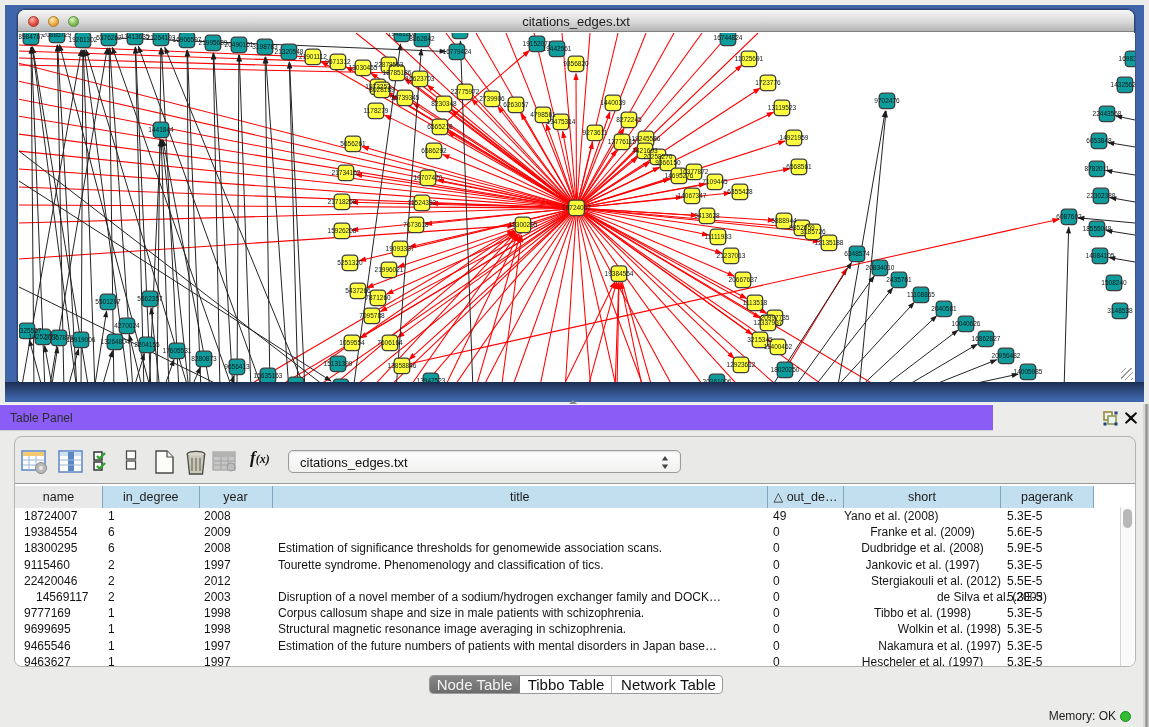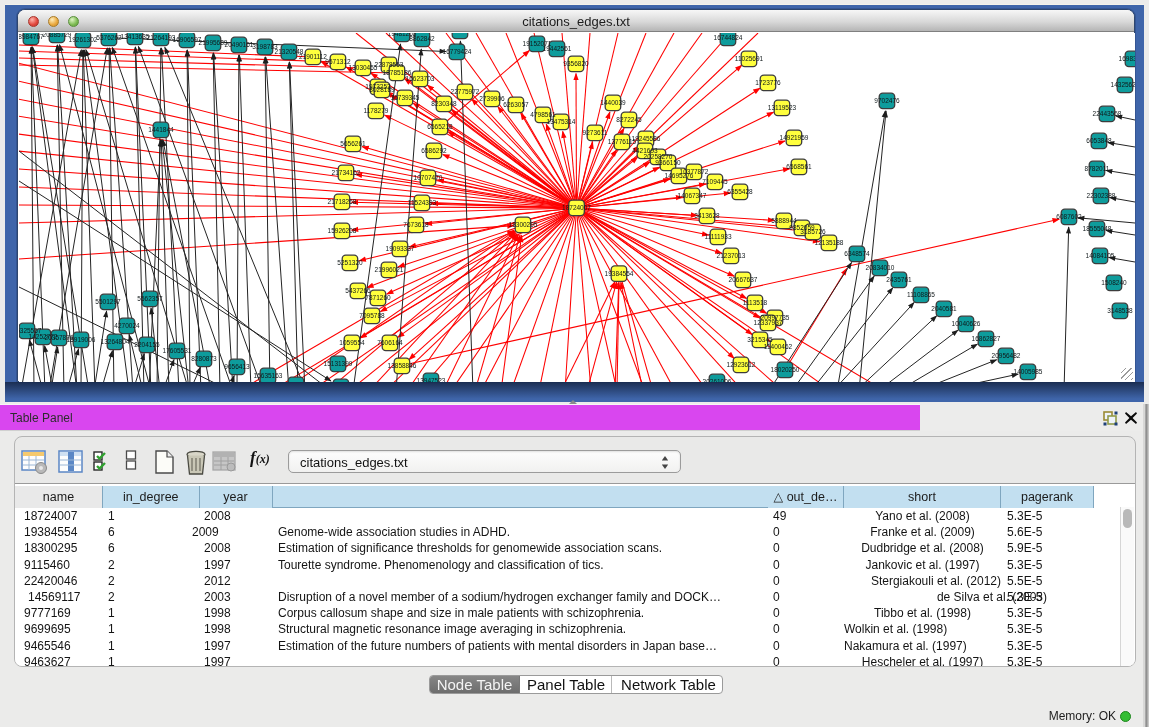--- a/index.html
+++ b/index.html
@@ -27,21 +27,21 @@
 
 
 #net{position:absolute;left:0;top:0}
 #net .er{stroke:#fe0000;stroke-width:1.05}
 #net .eb{stroke:#242424;stroke-width:1.0}
 #net .nt{fill:#0e9c9c;stroke:#3c3c3c;stroke-width:1.3}
 #net .ny{fill:#ffff3d;stroke:#3c3c3c;stroke-width:1.3}
 #net .nl{font-size:6.5px;fill:#10181a;text-anchor:middle;font-family:"Liberation Sans",sans-serif}
 
 
-#phead{left:0;top:404px;width:920px;height:27px;background:#d946ef;
+#phead{left:0;top:404px;width:993px;height:27px;background:#8b5cf6;
  border-top:1px solid #f6f6f5;border-bottom:1px solid #d0d0d0;}
 #phead .t{position:absolute;left:10px;top:6px;font-size:12px;color:#2d2d2d}
 #pbg{left:0;top:431px;width:1149px;height:296px;background:#ebebea}
 #container{left:14px;top:436px;width:1122px;height:231px;background:#e9e9e8;
  border:1px solid #b4b4b4;border-radius:8px;overflow:hidden}
 
 
 #tbar{position:absolute;left:0;top:0;width:100%;height:46px}
 .icon{position:absolute;top:13px}
 #combo{position:absolute;left:273px;top:13px;width:393px;height:23px;background:linear-gradient(#fdfdfd,#f1f1f0);
@@ -635,37 +635,37 @@
           <path d="M4,0 L7.2,4.4 L0.8,4.4 z" fill="#444"></path>
             <path d="M4,13 L7.2,8.6 L0.8,8.6 z" fill="#444"></path>
         </svg>
       </div>
     </div>
     <div id="tbl">
       <div id="thbar"></div>
       <div class="th" style="left:0;width:88px;background:#e9e9e9">name</div>
       <div class="th" style="left:88px;width:96.5px">in_degree</div>
       <div class="th" style="left:184.5px;width:73px">year</div>
+      <div class="th" style="left:257.5px;width:495.5px">title</div>
       <div class="th" style="left:753px;width:76px">△ out_de…</div>
       <div class="th" style="left:829px;width:157px">short</div>
       <div class="th" style="left:986px;width:93px">pagerank</div>
       <div id="rows" style="position:absolute;left:-15px;top:-482px;width:1135px;height:727px">
 <div class="tr" style="top:506.0px">
             <span class="c" style="left:24px">18724007</span>
             <span class="c" style="left:108px">1</span>
             <span class="c" style="left:204px">2008</span>
             <span class="c" style="left:773px">49</span>
-            <span class="c" style="left:844px;width:157px;text-align:center">Yano et al. (2008)</span>
+            <span class="c" style="left:844px;width:157px;">Yano et al. (2008)</span>
             <span class="c" style="left:1007px">5.3E-5</span>
           </div>
 <div class="tr" style="top:522.2px">
             <span class="c" style="left:24px">19384554</span>
             <span class="c" style="left:108px">6</span>
-            <span class="c" style="left:192px">2009</span>
-            <span class="c" style="left:278px;width:486px;overflow:hidden;white-space:nowrap">Genome-wide association studies in ADHD.</span>
+            <span class="c" style="left:204px">2009</span>
             <span class="c" style="left:773px">0</span>
             <span class="c" style="left:844px;width:157px;text-align:center">Franke et al. (2009)</span>
             <span class="c" style="left:1007px">5.6E-5</span>
           </div>
 <div class="tr" style="top:538.4px">
             <span class="c" style="left:24px">18300295</span>
             <span class="c" style="left:108px">6</span>
             <span class="c" style="left:204px">2008</span>
             <span class="c" style="left:278px;width:486px;overflow:hidden;white-space:nowrap">Estimation of significance thresholds for genomewide association scans.</span>
             <span class="c" style="left:773px">0</span>
@@ -683,21 +683,21 @@
           </div>
 <div class="tr" style="top:570.8px">
             <span class="c" style="left:24px">22420046</span>
             <span class="c" style="left:108px">2</span>
             <span class="c" style="left:204px">2012</span>
             <span class="c" style="left:773px">0</span>
             <span class="c" style="left:844px;width:157px;text-align:right">Stergiakouli et al. (2012)</span>
             <span class="c" style="left:1007px">5.5E-5</span>
           </div>
 <div class="tr" style="top:587.0px">
-            <span class="c" style="left:28px">14569117</span>
+            <span class="c" style="left:36px">14569117</span>
             <span class="c" style="left:108px">2</span>
             <span class="c" style="left:204px">2003</span>
             <span class="c" style="left:278px;width:486px;overflow:hidden;white-space:nowrap">Disruption of a novel member of a sodium/hydrogen exchanger family and DOCK…</span>
             <span class="c" style="left:773px">0</span>
             <span class="c" style="left:890px;width:157px;text-align:right">de Silva et al. (2003)</span>
             <span class="c" style="left:1007px">5.3E-5</span>
           </div>
 <div class="tr" style="top:603.2px">
             <span class="c" style="left:24px">9777169</span>
             <span class="c" style="left:108px">1</span>
@@ -706,46 +706,46 @@
             <span class="c" style="left:773px">0</span>
             <span class="c" style="left:844px;width:157px;text-align:center">Tibbo et al. (1998)</span>
             <span class="c" style="left:1007px">5.3E-5</span>
           </div>
 <div class="tr" style="top:619.4px">
             <span class="c" style="left:24px">9699695</span>
             <span class="c" style="left:108px">1</span>
             <span class="c" style="left:204px">1998</span>
             <span class="c" style="left:278px;width:486px;overflow:hidden;white-space:nowrap">Structural magnetic resonance image averaging in schizophrenia.</span>
             <span class="c" style="left:773px">0</span>
-            <span class="c" style="left:844px;width:157px;text-align:left">Wolkin et al. (1998)</span>
+            <span class="c" style="left:844px;width:157px;text-align:right">Wolkin et al. (1998)</span>
             <span class="c" style="left:1007px">5.3E-5</span>
           </div>
 <div class="tr" style="top:635.6px">
             <span class="c" style="left:24px">9465546</span>
             <span class="c" style="left:108px">1</span>
             <span class="c" style="left:204px">1997</span>
             <span class="c" style="left:278px;width:486px;overflow:hidden;white-space:nowrap">Estimation of the future numbers of patients with mental disorders in Japan base…</span>
             <span class="c" style="left:773px">0</span>
-            <span class="c" style="left:844px;width:157px;text-align:left">Nakamura et al. (1997)</span>
+            <span class="c" style="left:844px;width:157px;text-align:right">Nakamura et al. (1997)</span>
             <span class="c" style="left:1007px">5.3E-5</span>
           </div>
 <div class="tr" style="top:651.8px">
             <span class="c" style="left:24px">9463627</span>
             <span class="c" style="left:108px">1</span>
             <span class="c" style="left:204px">1997</span>
             <span class="c" style="left:773px">0</span>
             <span class="c" style="left:844px;width:157px;text-align:center">Hescheler et al. (1997)</span>
             <span class="c" style="left:1007px">5.3E-5</span>
           </div>
       </div>
       <div id="vsb">
           <div class="th2"></div>
         </div>
     </div>
   </div>
 
   <div class="abs" id="tabs">
     <div class="seg" id="seg1">Node Table</div>
-    <div class="seg" id="seg2">Panel Table</div>
+    <div class="seg" id="seg2">Tibbo Table</div>
     <div class="seg" id="seg3">Network Table</div>
   </div>
   <div class="abs" id="mem">Memory: OK</div>
   <div class="abs" id="dot"></div>
 </div>
 </body></html>

